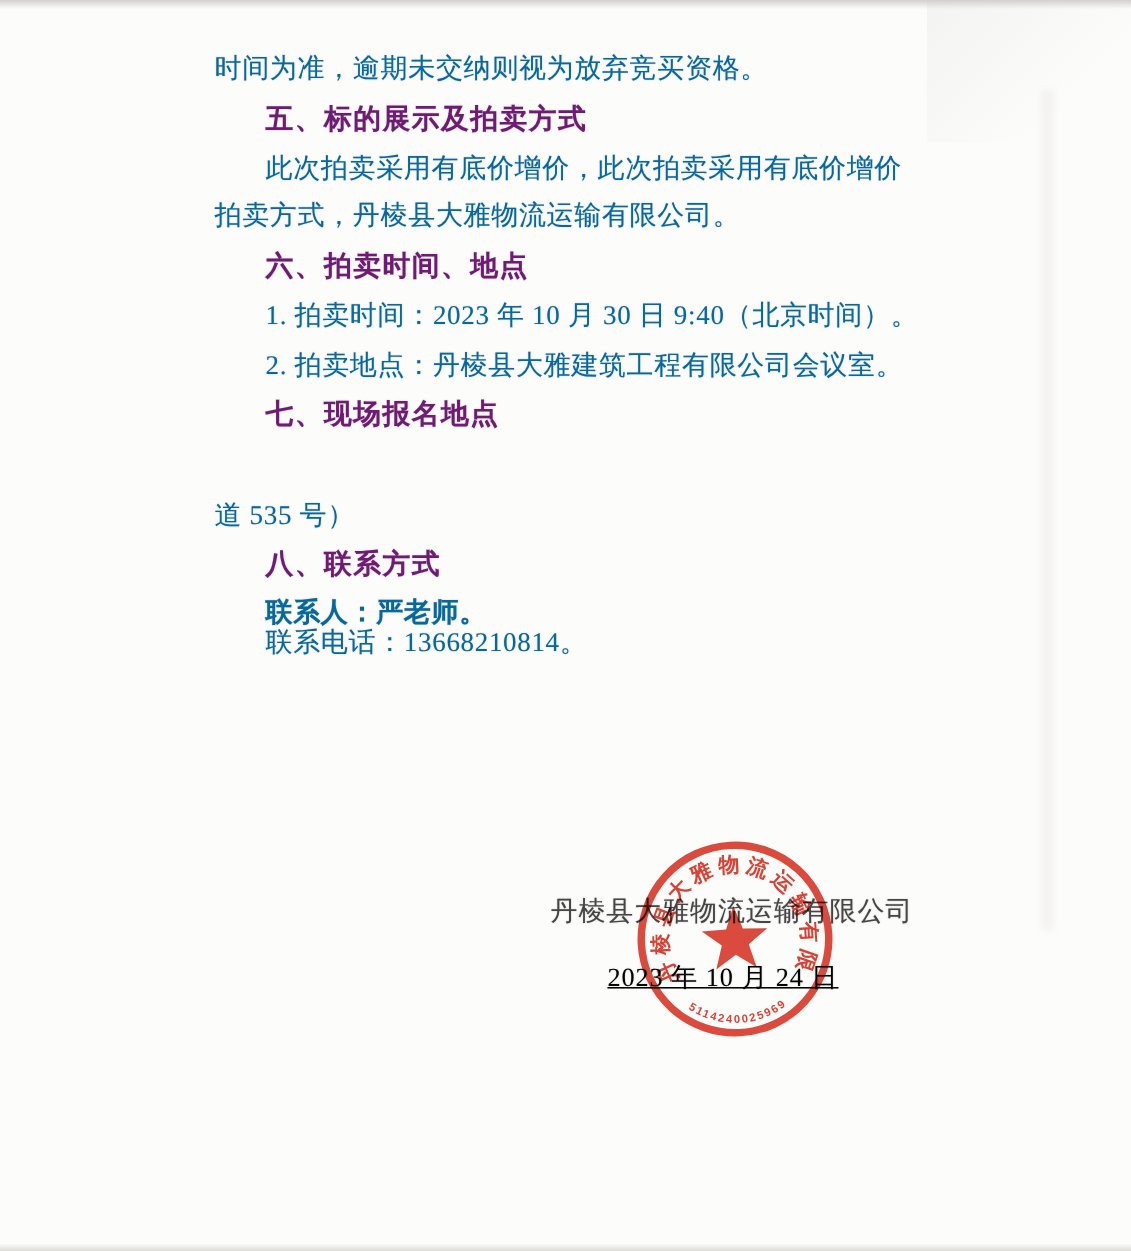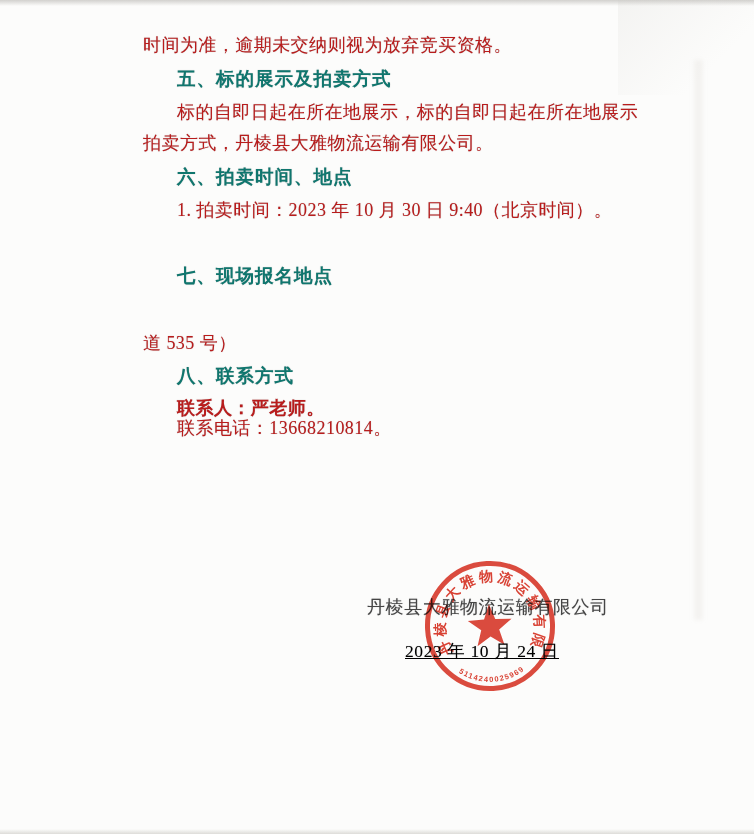--- a/index.html
+++ b/index.html
@@ -20,29 +20,29 @@
     background:linear-gradient(135deg,rgba(205,203,198,.18),rgba(205,203,198,0) 70%);}
   .streak-right{position:absolute;left:694px;top:60px;width:9px;height:560px;
     background:rgba(205,202,195,.16);filter:blur(2px);}
 
   
   .line{
     position:absolute;
     white-space:nowrap;
     font-size:18px;
     letter-spacing:0.45px;
-    color:#b91c1c;
+    color:#0369a1;
     line-height:24px;
     text-shadow:0 0 1px rgba(62,62,62,.35);
   }
   .heading{
     font-family:"Liberation Sans","DejaVu Sans",sans-serif;
     font-weight:700;
     font-size:18.5px;
-    color:#0f766e;
+    color:#701a75;
     letter-spacing:1px;
   }
   .at-margin{left:143px;}
   .at-indent{left:177px;}
   .l1{top:33px;} .l2{top:67px;} .l3{top:100px;} .l4{top:131px;}
   .l5{top:165px;} .l6{top:198px;} .l7{top:231px;} .l8{top:264px;}
   .l9{top:298px;} .l10{top:331px;} .l11{top:364px;} .l12{top:396px;font-weight:bold;}
   .l13{top:404px;margin-top:12px;}
 
   .sig-company{position:absolute;left:367px;top:595px;font-size:18px;letter-spacing:0.6px;
@@ -67,24 +67,25 @@
 <body>
 
 <div class="page">
   <div class="edge-top"></div>
   <div class="smudge-topright"></div>
   <div class="streak-right"></div>
   <div class="edge-bottom"></div>
 
   <div class="line l1 at-margin">时间为准，逾期未交纳则视为放弃竞买资格。</div>
   <div class="line l2 at-indent heading">五、标的展示及拍卖方式</div>
-  <div class="line l3 at-indent">标的自即日起在所在地展示，标的自即日起在所在地展示</div>
+  <div class="line l3 at-indent">此次拍卖采用有底价增价，此次拍卖采用有底价增价</div>
   <div class="line l4 at-margin">拍卖方式，丹棱县大雅物流运输有限公司。</div>
   <div class="line l5 at-indent heading">六、拍卖时间、地点</div>
   <div class="line l6 at-indent">1. 拍卖时间：2023 年 10 月 30 日 9:40（北京时间）。</div>
+  <div class="line l7 at-indent">2. 拍卖地点：丹棱县大雅建筑工程有限公司会议室。</div>
   <div class="line l8 at-indent heading">七、现场报名地点</div>
   <div class="line l10 at-margin">道 535 号）</div>
   <div class="line l11 at-indent heading">八、联系方式</div>
   <div class="line l12 at-indent">联系人：严老师。</div>
   <div class="line l13 at-indent">联系电话：13668210814。</div>
 
   <div class="sig-company">丹棱县大雅物流运输有限公司</div>
   <div class="sig-date">2023 年 10 月 24 日</div>
 
   <svg class="seal" viewBox="0 0 150 150">

